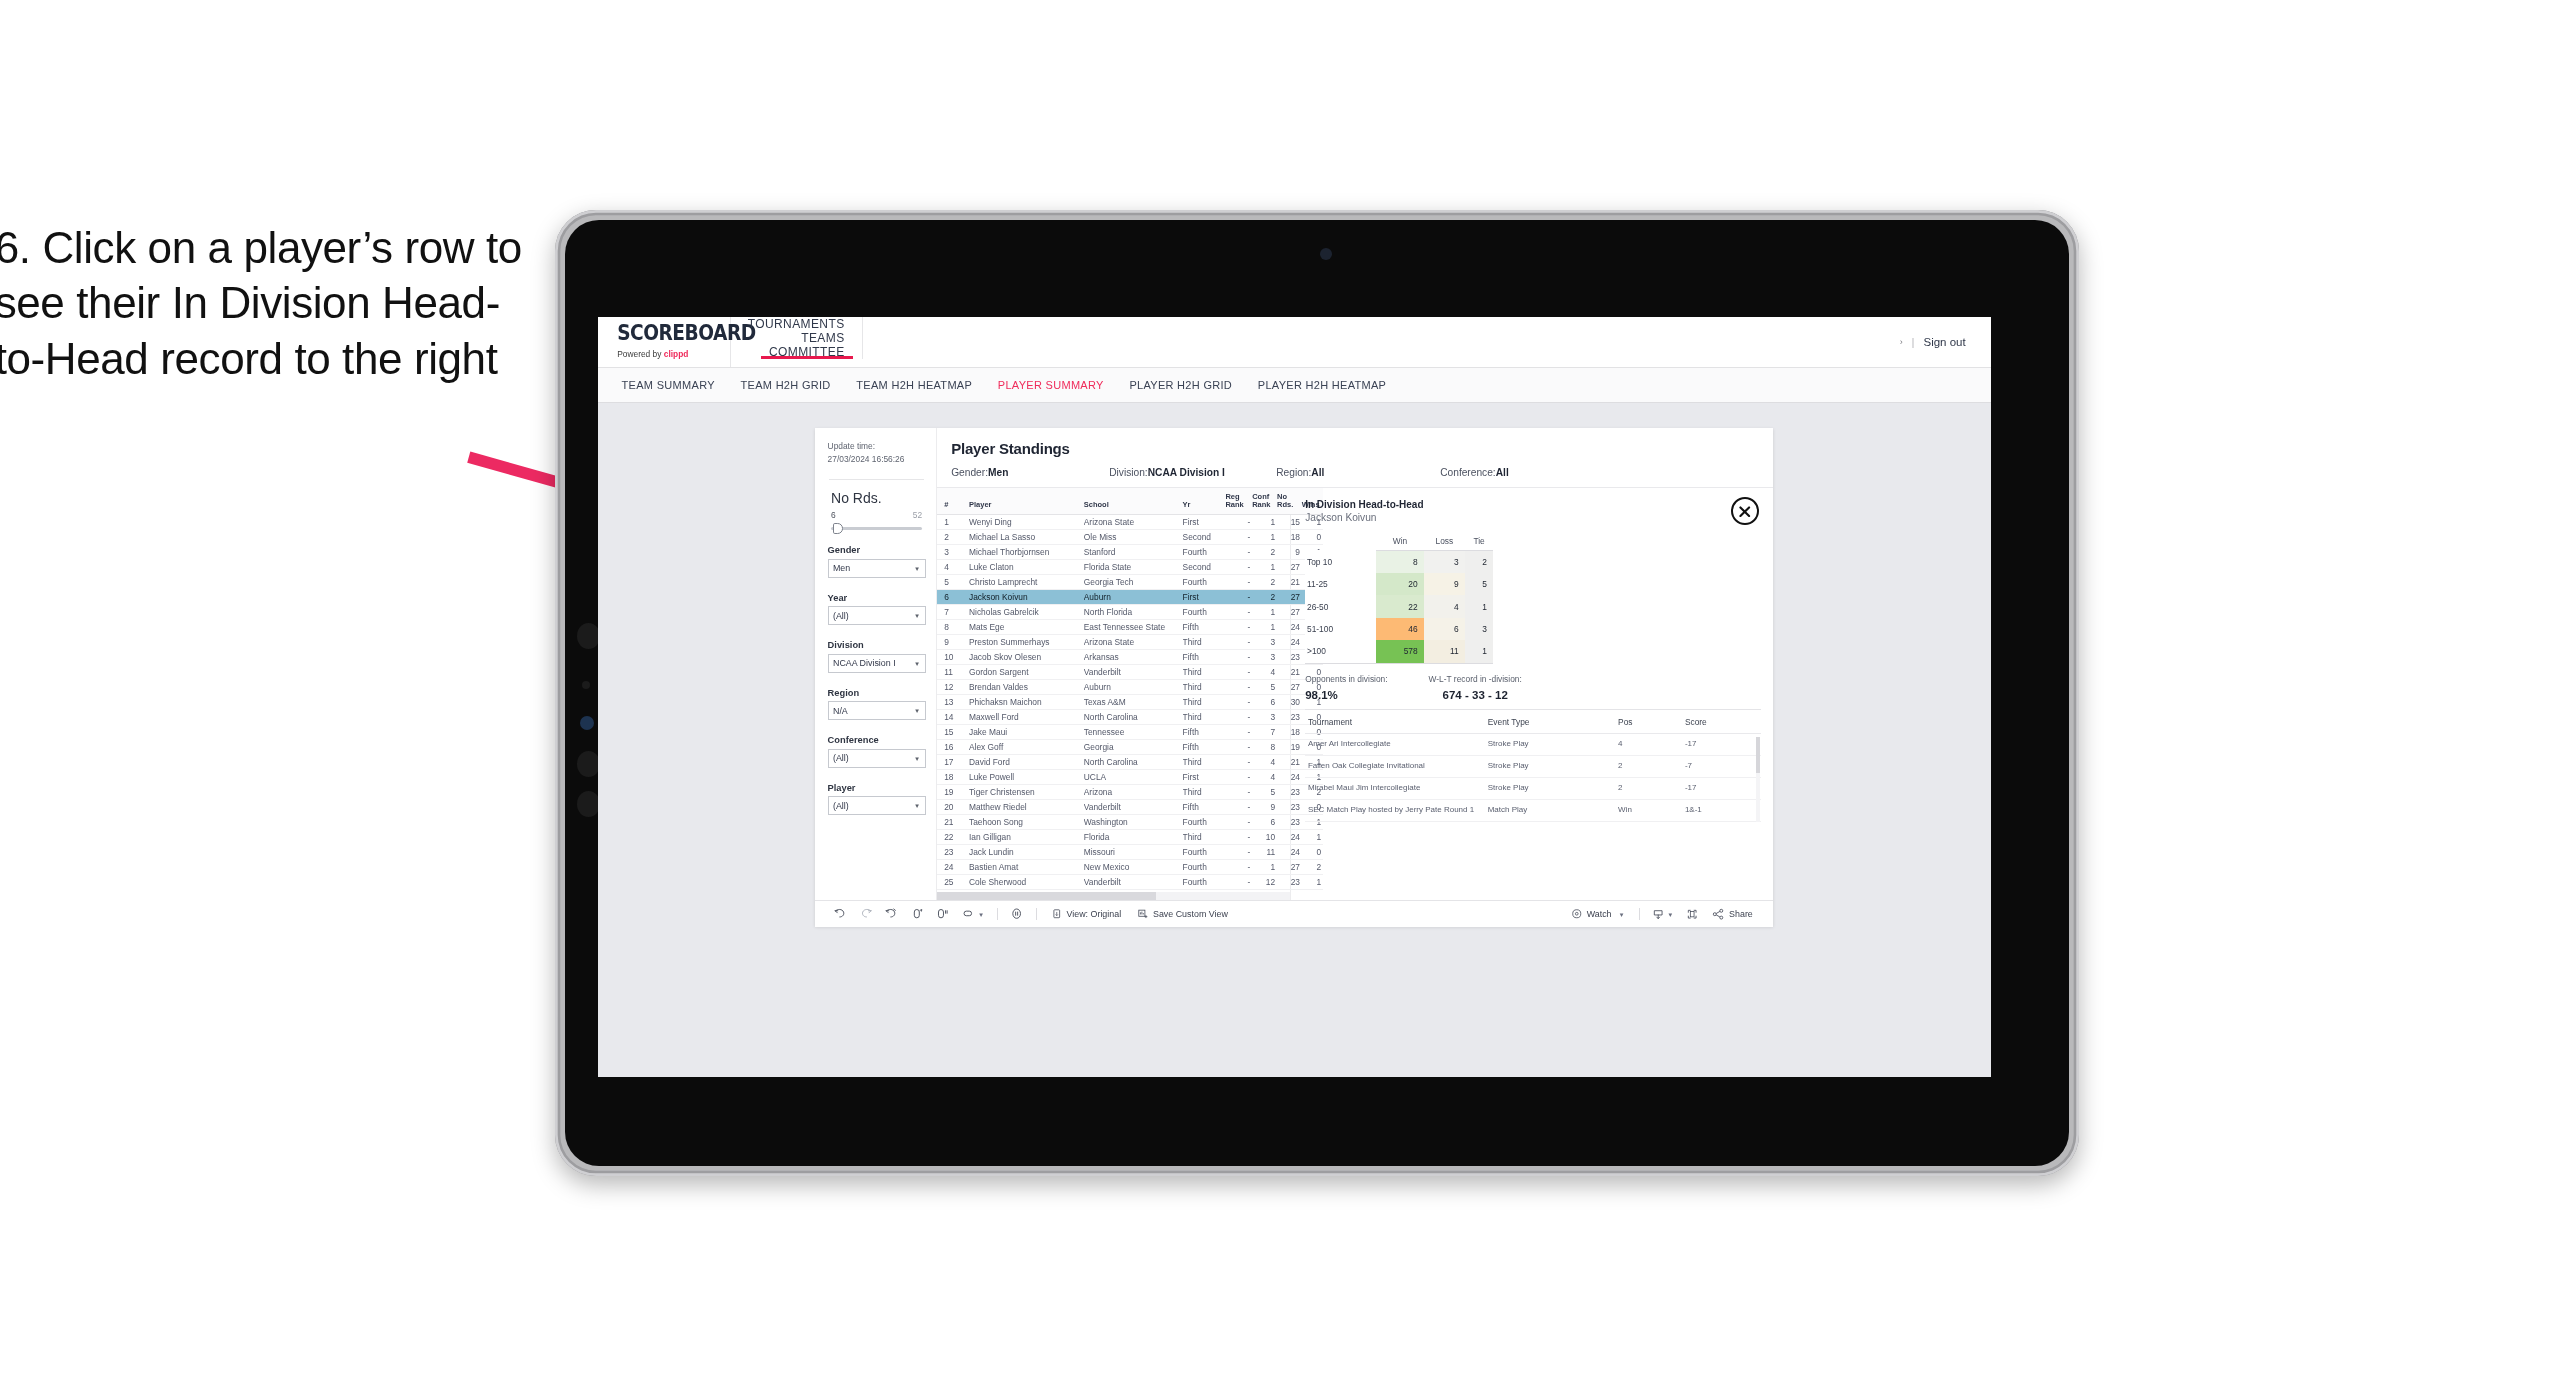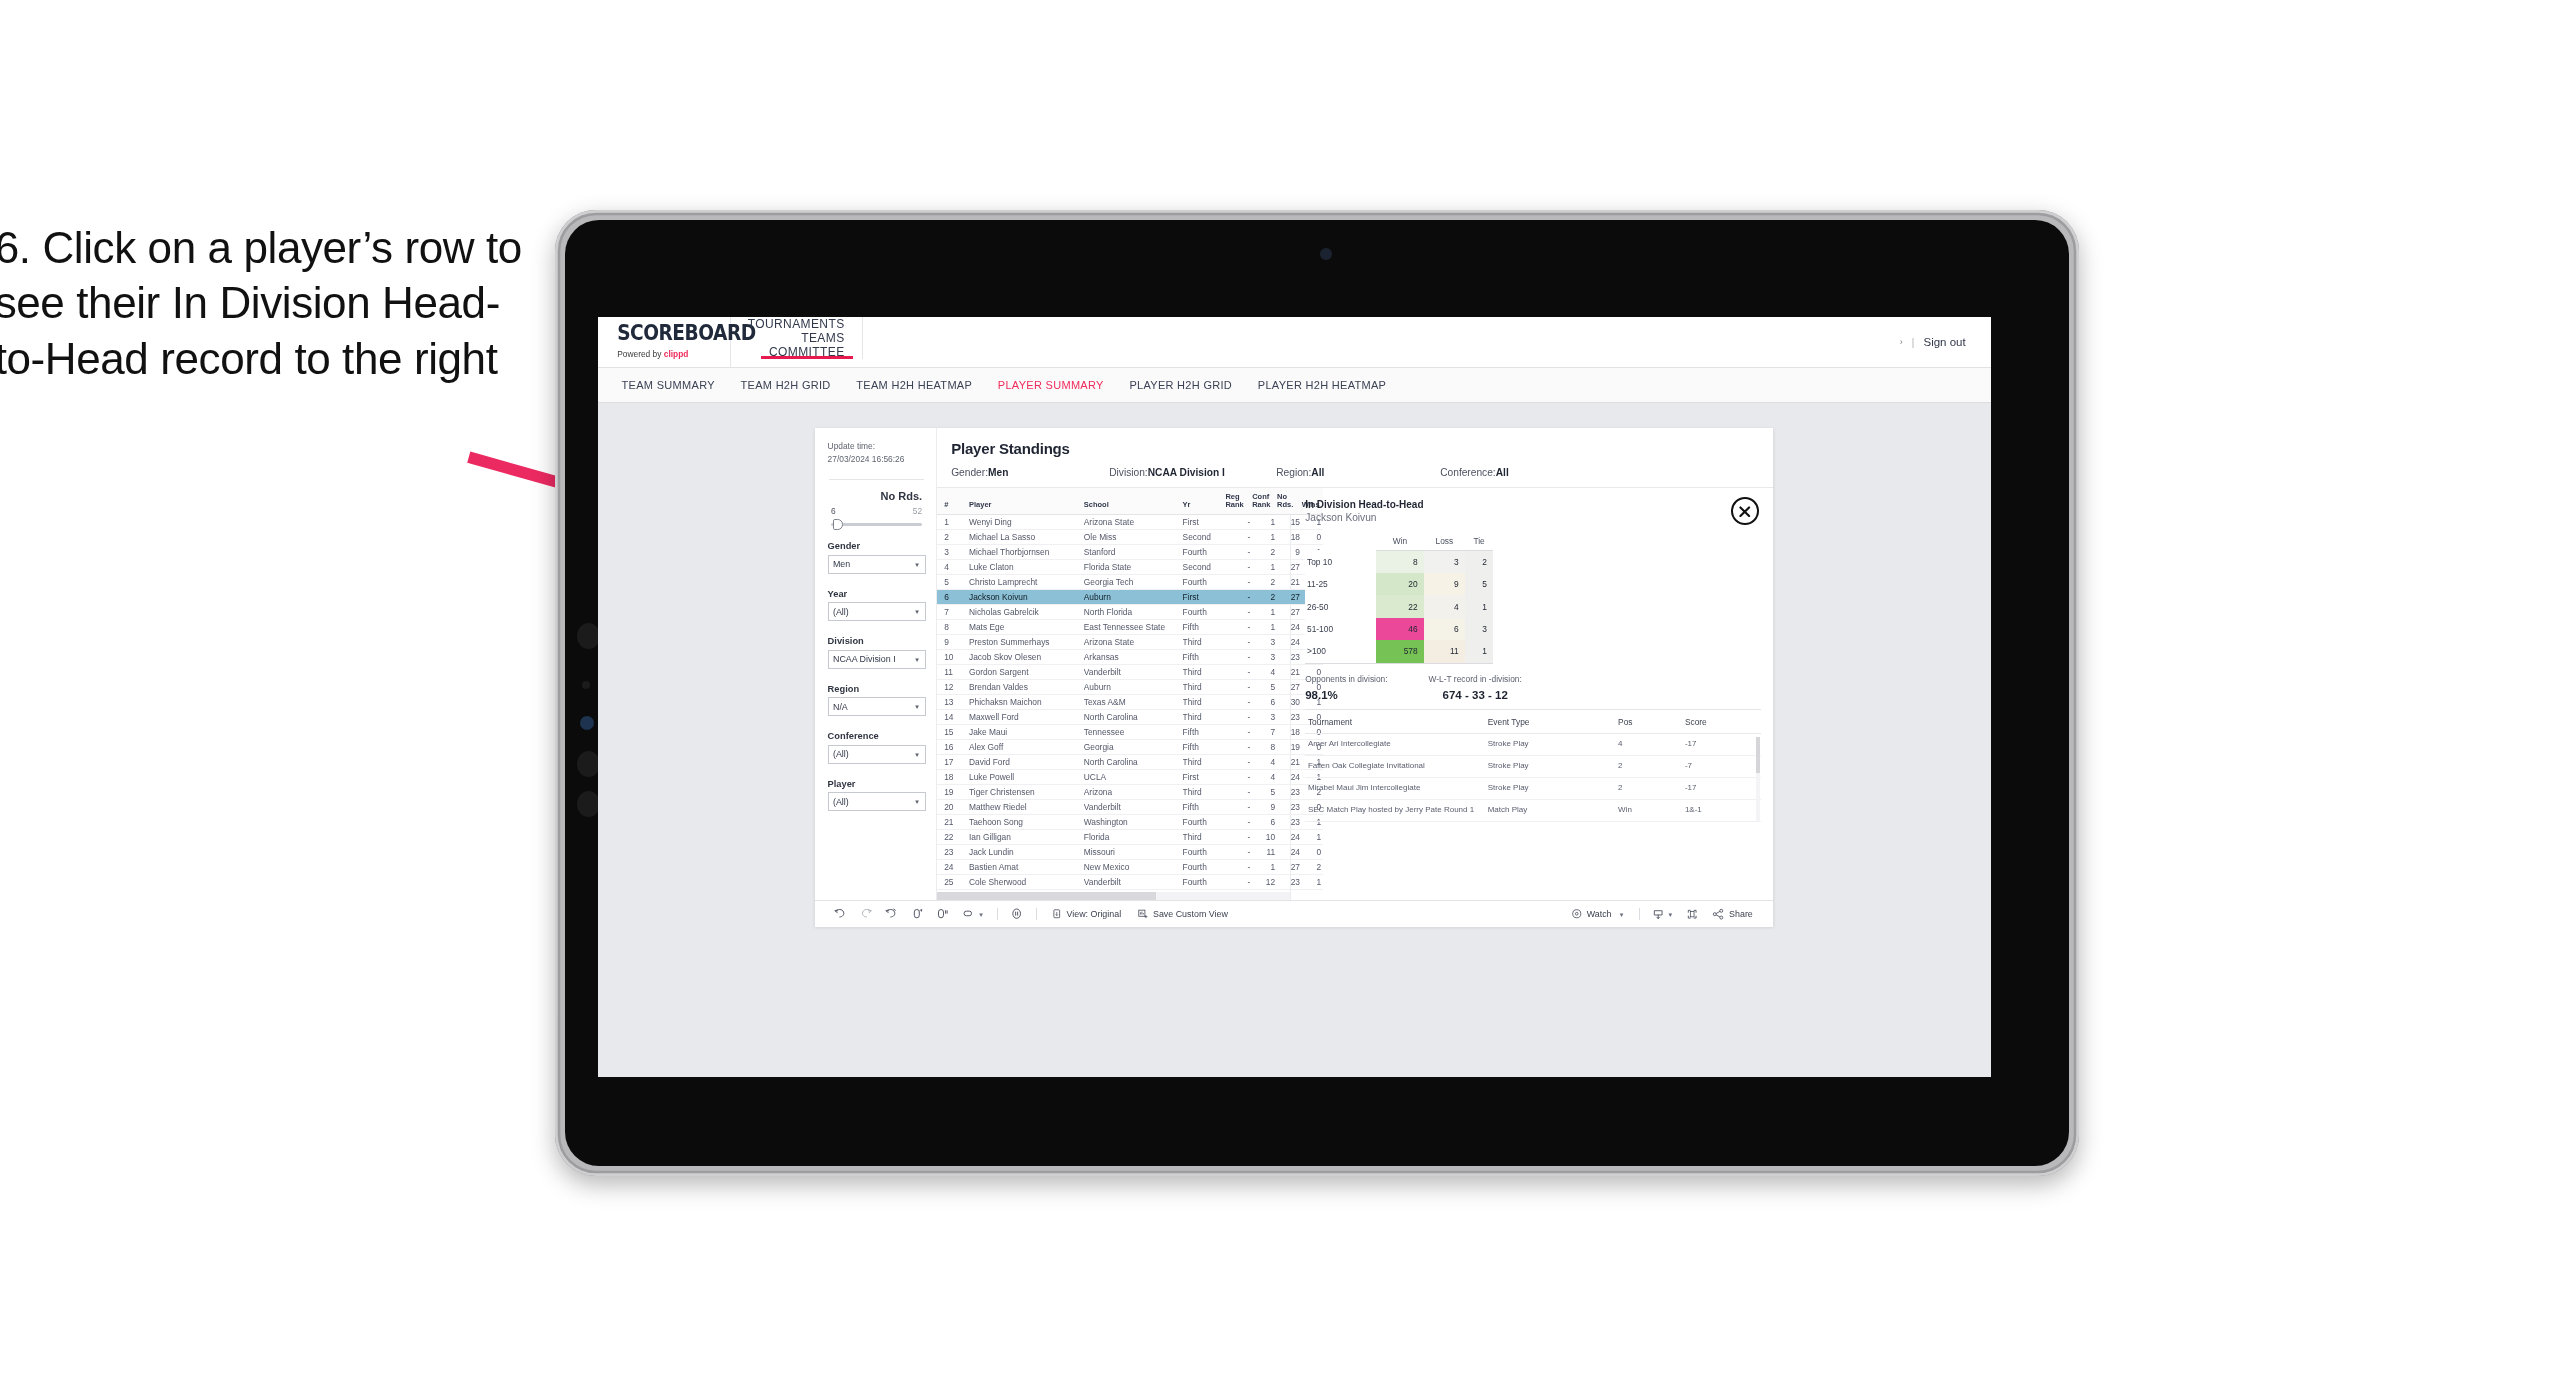--- a/index.html
+++ b/index.html
@@ -96,21 +96,21 @@
   #cardbody{display:flex;align-items:stretch;}
 
   
   #side{
     width:122px;flex:none;padding:12.4px 10.6px 8.9px 12.4px;box-sizing:border-box;
     border-right:0.9px solid #ececee;
   }
   #upd{font-size:8.4px;color:#5f6470;line-height:1.5;}
   .hr{height:0.9px;background:#e6e6e8;margin:13.3px 1.8px 10.6px 1.8px;}
   .slider-wrap{padding:0 3.5px;}
-  .slider-title{font-size:11px;font-weight:bold;color:#2f3542;text-align:right;margin-bottom:4.4px;}
+  .slider-title{font-size:14px;font-weight:normal;color:#2f3542;text-align:left;margin-bottom:4.4px;}
   .slider-vals{display:flex;justify-content:space-between;font-size:8.4px;color:#4c515c;}
   .slider-vals .mx{color:#9a9ea7;}
   .track{margin-top:6.2px;height:3.5px;background:#c9ccd2;border-radius:1.8px;position:relative;}
   .knob{
     position:absolute;left:1.8px;top:-3.5px;width:9.7px;height:10.6px;background:#fff;
     border:1.3px solid #7d828c;border-radius:1.8px 5.3px 5.3px 1.8px;box-sizing:border-box;
   }
   .fgroup{margin-top:15px;}
   .flabel{font-size:9.3px;font-weight:bold;color:#2f3542;margin-bottom:3.5px;}
   .fselect{
@@ -639,21 +639,21 @@
                           <td style="background: rgb(239, 239, 238);">5</td>
                         </tr>
                         <tr>
                           <td class="rl">26-50</td>
                           <td style="background: rgb(217, 234, 206);">22</td>
                           <td style="background: rgb(242, 241, 236);">4</td>
                           <td style="background: rgb(239, 239, 238);">1</td>
                         </tr>
                         <tr>
                           <td class="rl">51-100</td>
-                          <td style="background: #ec4899;">46</td>
+                          <td style="background: #fdba74;">46</td>
                           <td style="background: rgb(245, 242, 232);">6</td>
                           <td style="background: rgb(239, 239, 238);">3</td>
                         </tr>
                         <tr>
                           <td class="rl">&gt;100</td>
                           <td style="background: rgb(119, 194, 84);">578</td>
                           <td style="background: rgb(243, 238, 225);">11</td>
                           <td style="background: rgb(239, 239, 238);">1</td>
                         </tr>
                       </tbody>

